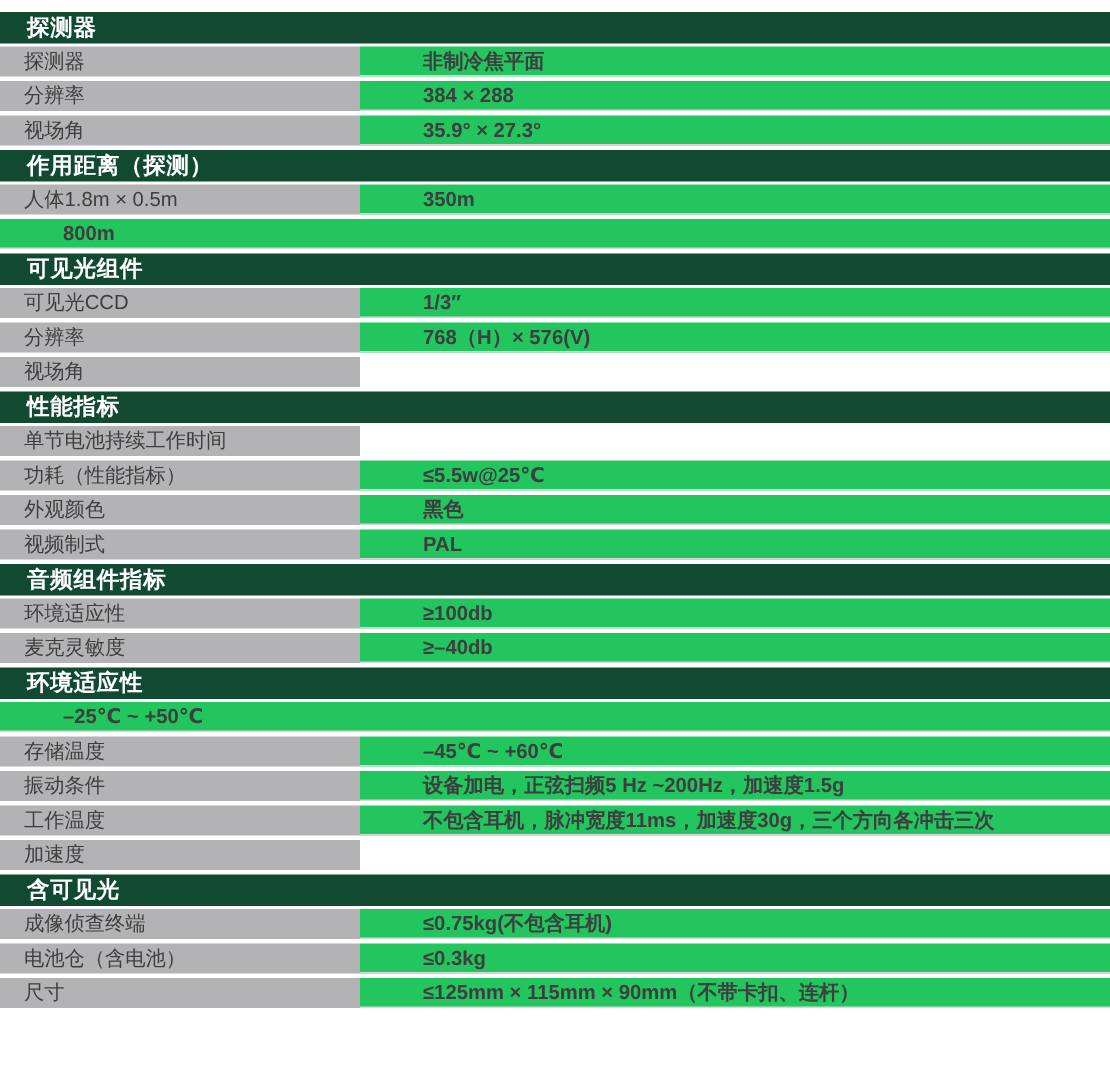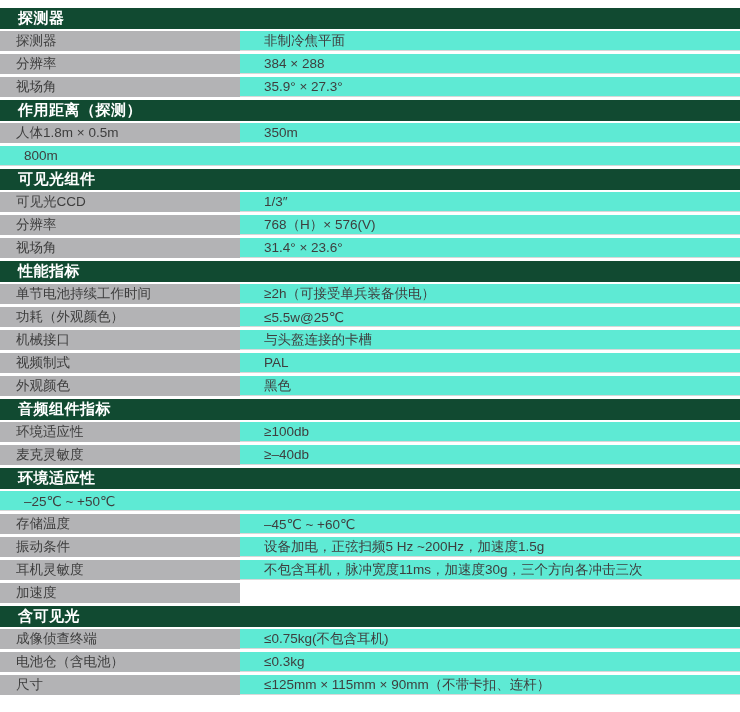--- a/index.html
+++ b/index.html
@@ -48,27 +48,28 @@
     padding-left: 16px;
     font-size: 13.5px;
     color: var(--row-text);
     white-space: nowrap;
     overflow: hidden;
   }
   .cell-value {
     flex: 1;
     display: flex;
     align-items: center;
-    padding-left: 24px;
+    padding-left: 42px;
     font-size: 13.5px;
     color: var(--row-text);
-    background: #5eead4;
+    background: #22c55e;
     border-bottom: 1px solid var(--divider);
     white-space: nowrap;
     overflow: hidden;
+    font-weight: bold;
   }
   .spec-section .spec-row:first-of-type .cell-value {
     border-top: 1px solid var(--divider);
   }
 </style>
 </head>
 <body>
 
 <div class="spec-table" id="spec-table">
   <section class="spec-section">
@@ -111,51 +112,45 @@
     <div class="cell-value">1/3″</div>
   </div>
 
   <div class="spec-row">
     <div class="cell-label">分辨率</div>
     <div class="cell-value">768（H）× 576(V)</div>
   </div>
 
   <div class="spec-row">
     <div class="cell-label">视场角</div>
-    <div class="cell-value">31.4° × 23.6°</div>
   </div>
 </section>
 
   <section class="spec-section">
     <div class="section-header">性能指标</div>
 
   <div class="spec-row">
     <div class="cell-label">单节电池持续工作时间</div>
-    <div class="cell-value">≥2h（可接受单兵装备供电）</div>
-  </div>
-
-  <div class="spec-row">
-    <div class="cell-label">功耗（外观颜色）</div>
+  </div>
+
+  <div class="spec-row">
+    <div class="cell-label">功耗（性能指标）</div>
     <div class="cell-value">≤5.5w@25℃</div>
   </div>
 
-  <div class="spec-row">
-    <div class="cell-label">机械接口</div>
-    <div class="cell-value">与头盔连接的卡槽</div>
+
+  <div class="spec-row">
+    <div class="cell-label">外观颜色</div>
+    <div class="cell-value">黑色</div>
   </div>
 
   <div class="spec-row">
     <div class="cell-label">视频制式</div>
     <div class="cell-value">PAL</div>
   </div>
-
-  <div class="spec-row">
-    <div class="cell-label">外观颜色</div>
-    <div class="cell-value">黑色</div>
-  </div>
 </section>
 
   <section class="spec-section">
     <div class="section-header">音频组件指标</div>
 
   <div class="spec-row">
     <div class="cell-label">环境适应性</div>
     <div class="cell-value">≥100db</div>
   </div>
 
@@ -176,21 +171,21 @@
     <div class="cell-label">存储温度</div>
     <div class="cell-value">–45℃ ~ +60℃</div>
   </div>
 
   <div class="spec-row">
     <div class="cell-label">振动条件</div>
     <div class="cell-value">设备加电，正弦扫频5 Hz ~200Hz，加速度1.5g</div>
   </div>
 
   <div class="spec-row">
-    <div class="cell-label">耳机灵敏度</div>
+    <div class="cell-label">工作温度</div>
     <div class="cell-value">不包含耳机，脉冲宽度11ms，加速度30g，三个方向各冲击三次</div>
   </div>
 
   <div class="spec-row">
     <div class="cell-label">加速度</div>
   </div>
 
 </section>
 
   <section class="spec-section">

